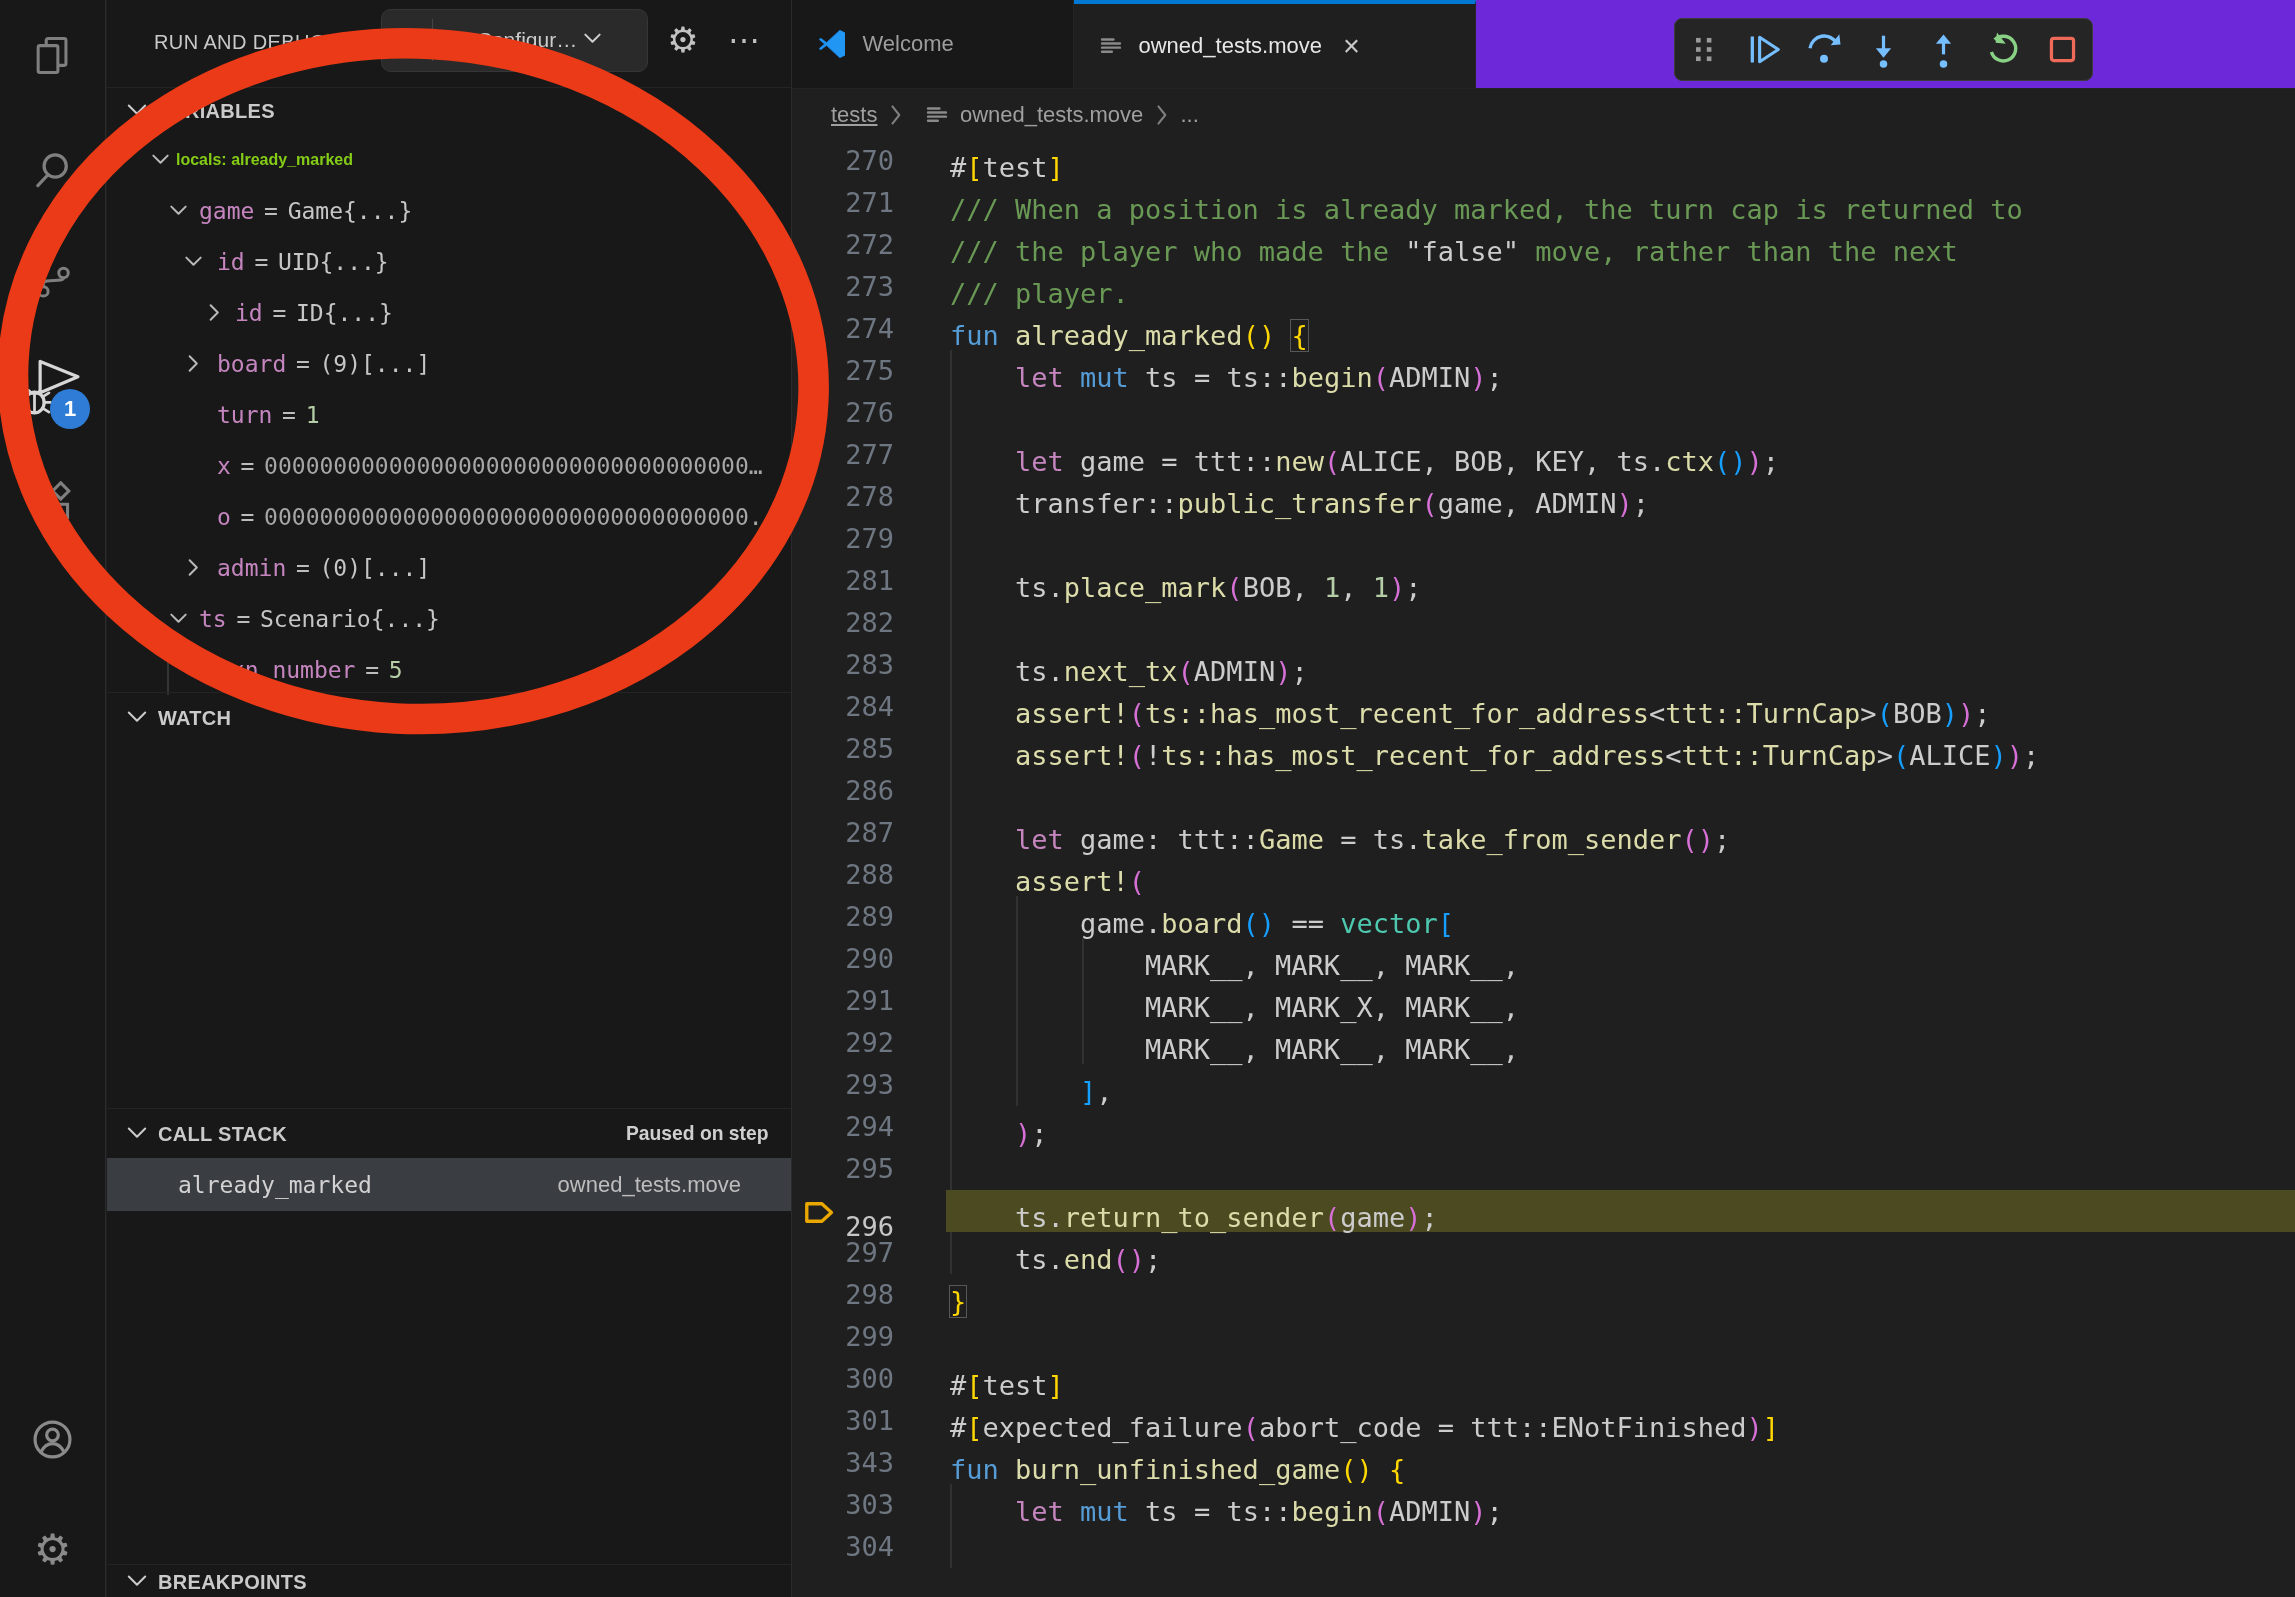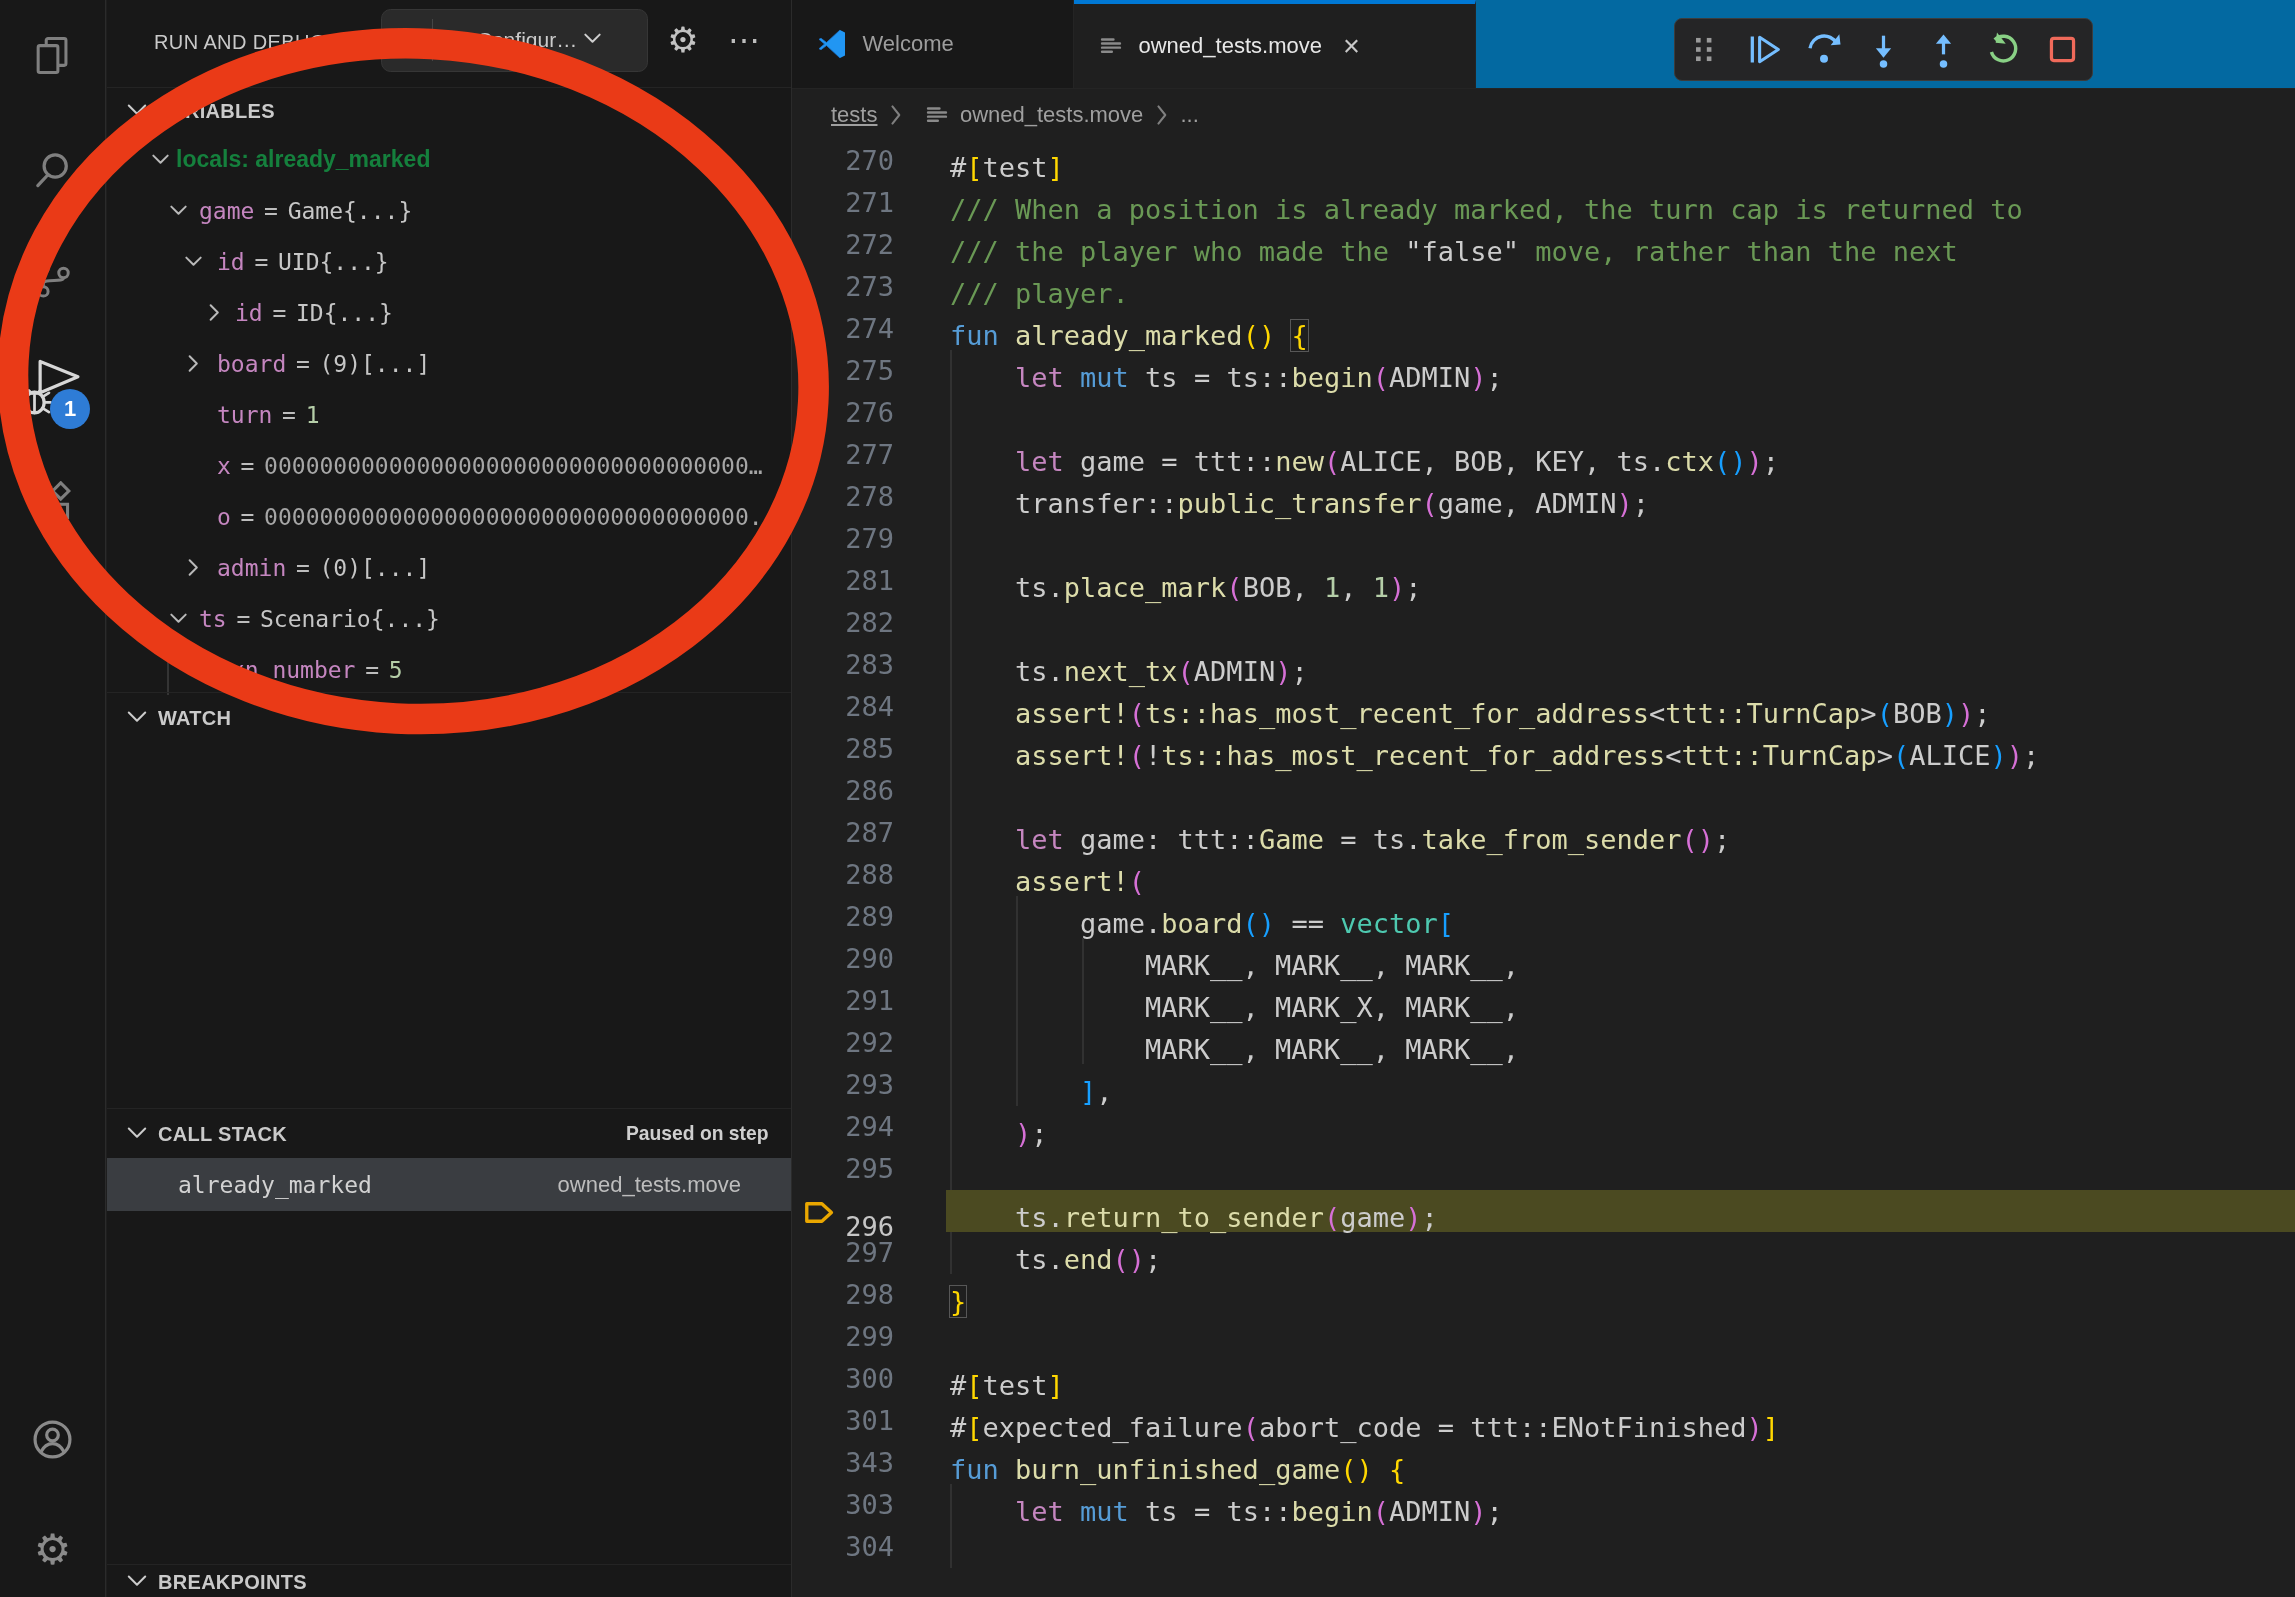--- a/index.html
+++ b/index.html
@@ -28,34 +28,34 @@
   .sect-header{position:absolute;left:0;width:684px;height:47px;display:flex;align-items:center;border-top:1.6px solid #242424;}
   .sect-chev{position:absolute;left:17.7px;}
   .sect-label{position:absolute;left:51px;font-size:20px;font-weight:bold;color:#cacaca;letter-spacing:0.3px;}
   .sect-status{position:absolute;right:22.5px;font-size:19.3px;font-weight:bold;color:#cfcfcf;}
   
   #vars-rows{position:absolute;left:0;top:134px;width:684px;}
   .tree-row{position:relative;width:684px;height:51px;}
   .tree-chev{position:absolute;top:15.3px;}
   .tree-text{position:absolute;top:0;height:51px;display:flex;align-items:center;white-space:nowrap;
              font-family:"DejaVu Sans Mono",monospace;font-size:23px;}
-  .tree-scope{font-family:"Liberation Sans",sans-serif;font-weight:bold;font-size:23px;color:#15803d;}
+  .tree-scope{font-family:"Liberation Sans",sans-serif;font-weight:bold;font-size:16px;color:#84cc16;}
   .vname{color:#c586c0;}
   .veq{color:#bdbdbd;padding:0 9.7px;}
   .v-obj{color:#c6c6c6;}
   .v-num{color:#b5cea8;}
   .v-zero{color:#a6a6a6;}
   .tree-guide{position:absolute;left:60px;top:0;width:1.6px;height:51px;background:#343434;}
   
   #cs-row{position:absolute;left:0;top:1158px;width:684px;height:53px;background:#3a3d41;display:flex;align-items:center;}
   #cs-frame{margin-left:71px;font-family:"DejaVu Sans Mono",monospace;font-size:23px;color:#d2d2d2;}
   #cs-file{position:absolute;right:50px;font-size:22px;color:#bdbdbd;}
   
   #editor{position:absolute;left:792px;top:0;width:1503px;height:1597px;background:#1f1f1f;}
-  #tabbar{position:absolute;left:0;top:0;width:1503px;height:88px;background:#0369a1;border-bottom:1.6px solid #242424;display:flex;}
+  #tabbar{position:absolute;left:0;top:0;width:1503px;height:88px;background:#6d28d9;border-bottom:1.6px solid #242424;display:flex;}
   .tab{position:relative;height:88px;display:flex;align-items:center;box-sizing:border-box;border-right:1.6px solid #242424;}
   .tab-inactive{background:#181818;color:#9d9d9d;}
   .tab-active{background:#1f1f1f;color:#e7e7e7;border-top:4px solid #0078d4;}
   .tab-label{font-size:22px;margin-left:14.5px;white-space:nowrap;}
   .tab-icon{margin-left:24px;display:flex;}
   .tab-close{margin-left:21px;margin-right:21px;font-size:29px;color:#c8c8c8;line-height:1;cursor:pointer;}
   #breadcrumbs{position:absolute;left:0;top:90px;width:1503px;height:50px;display:flex;align-items:center;
                font-size:22px;color:#9f9f9f;}
   #breadcrumbs .bc-gap{margin:0 9.7px;display:flex;align-items:center;}
   #debug-toolbar{position:absolute;left:882px;top:17.7px;width:417px;height:61px;background:#252526;border:1.6px solid #3c3c3c;

